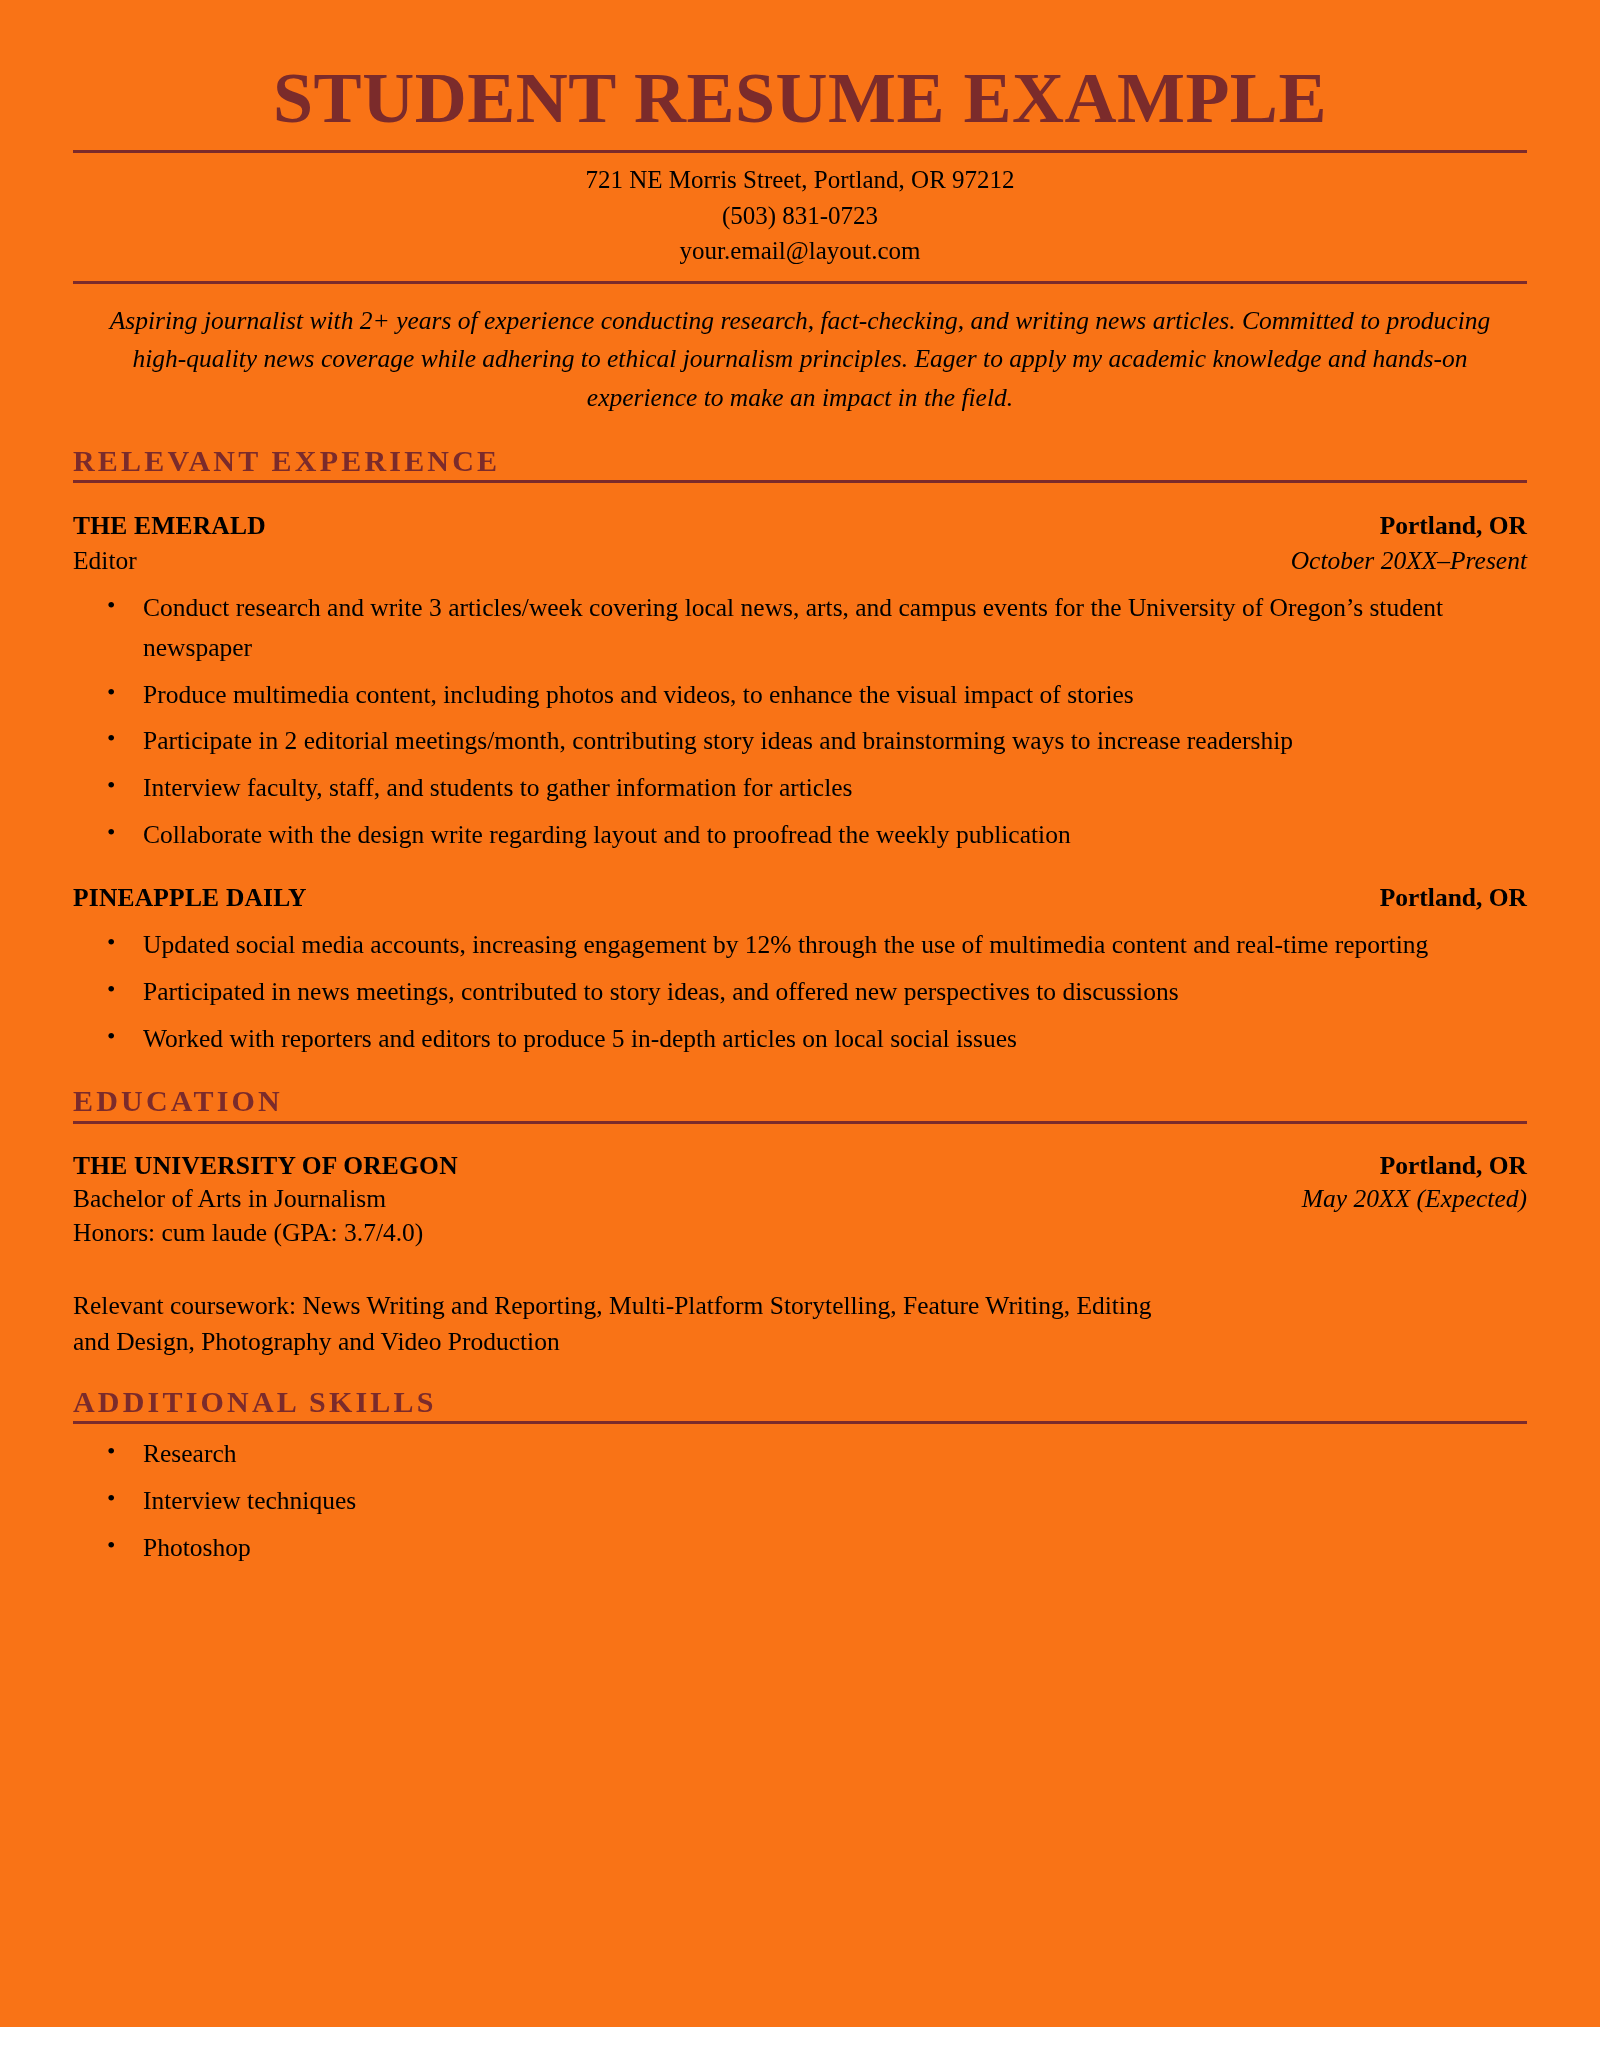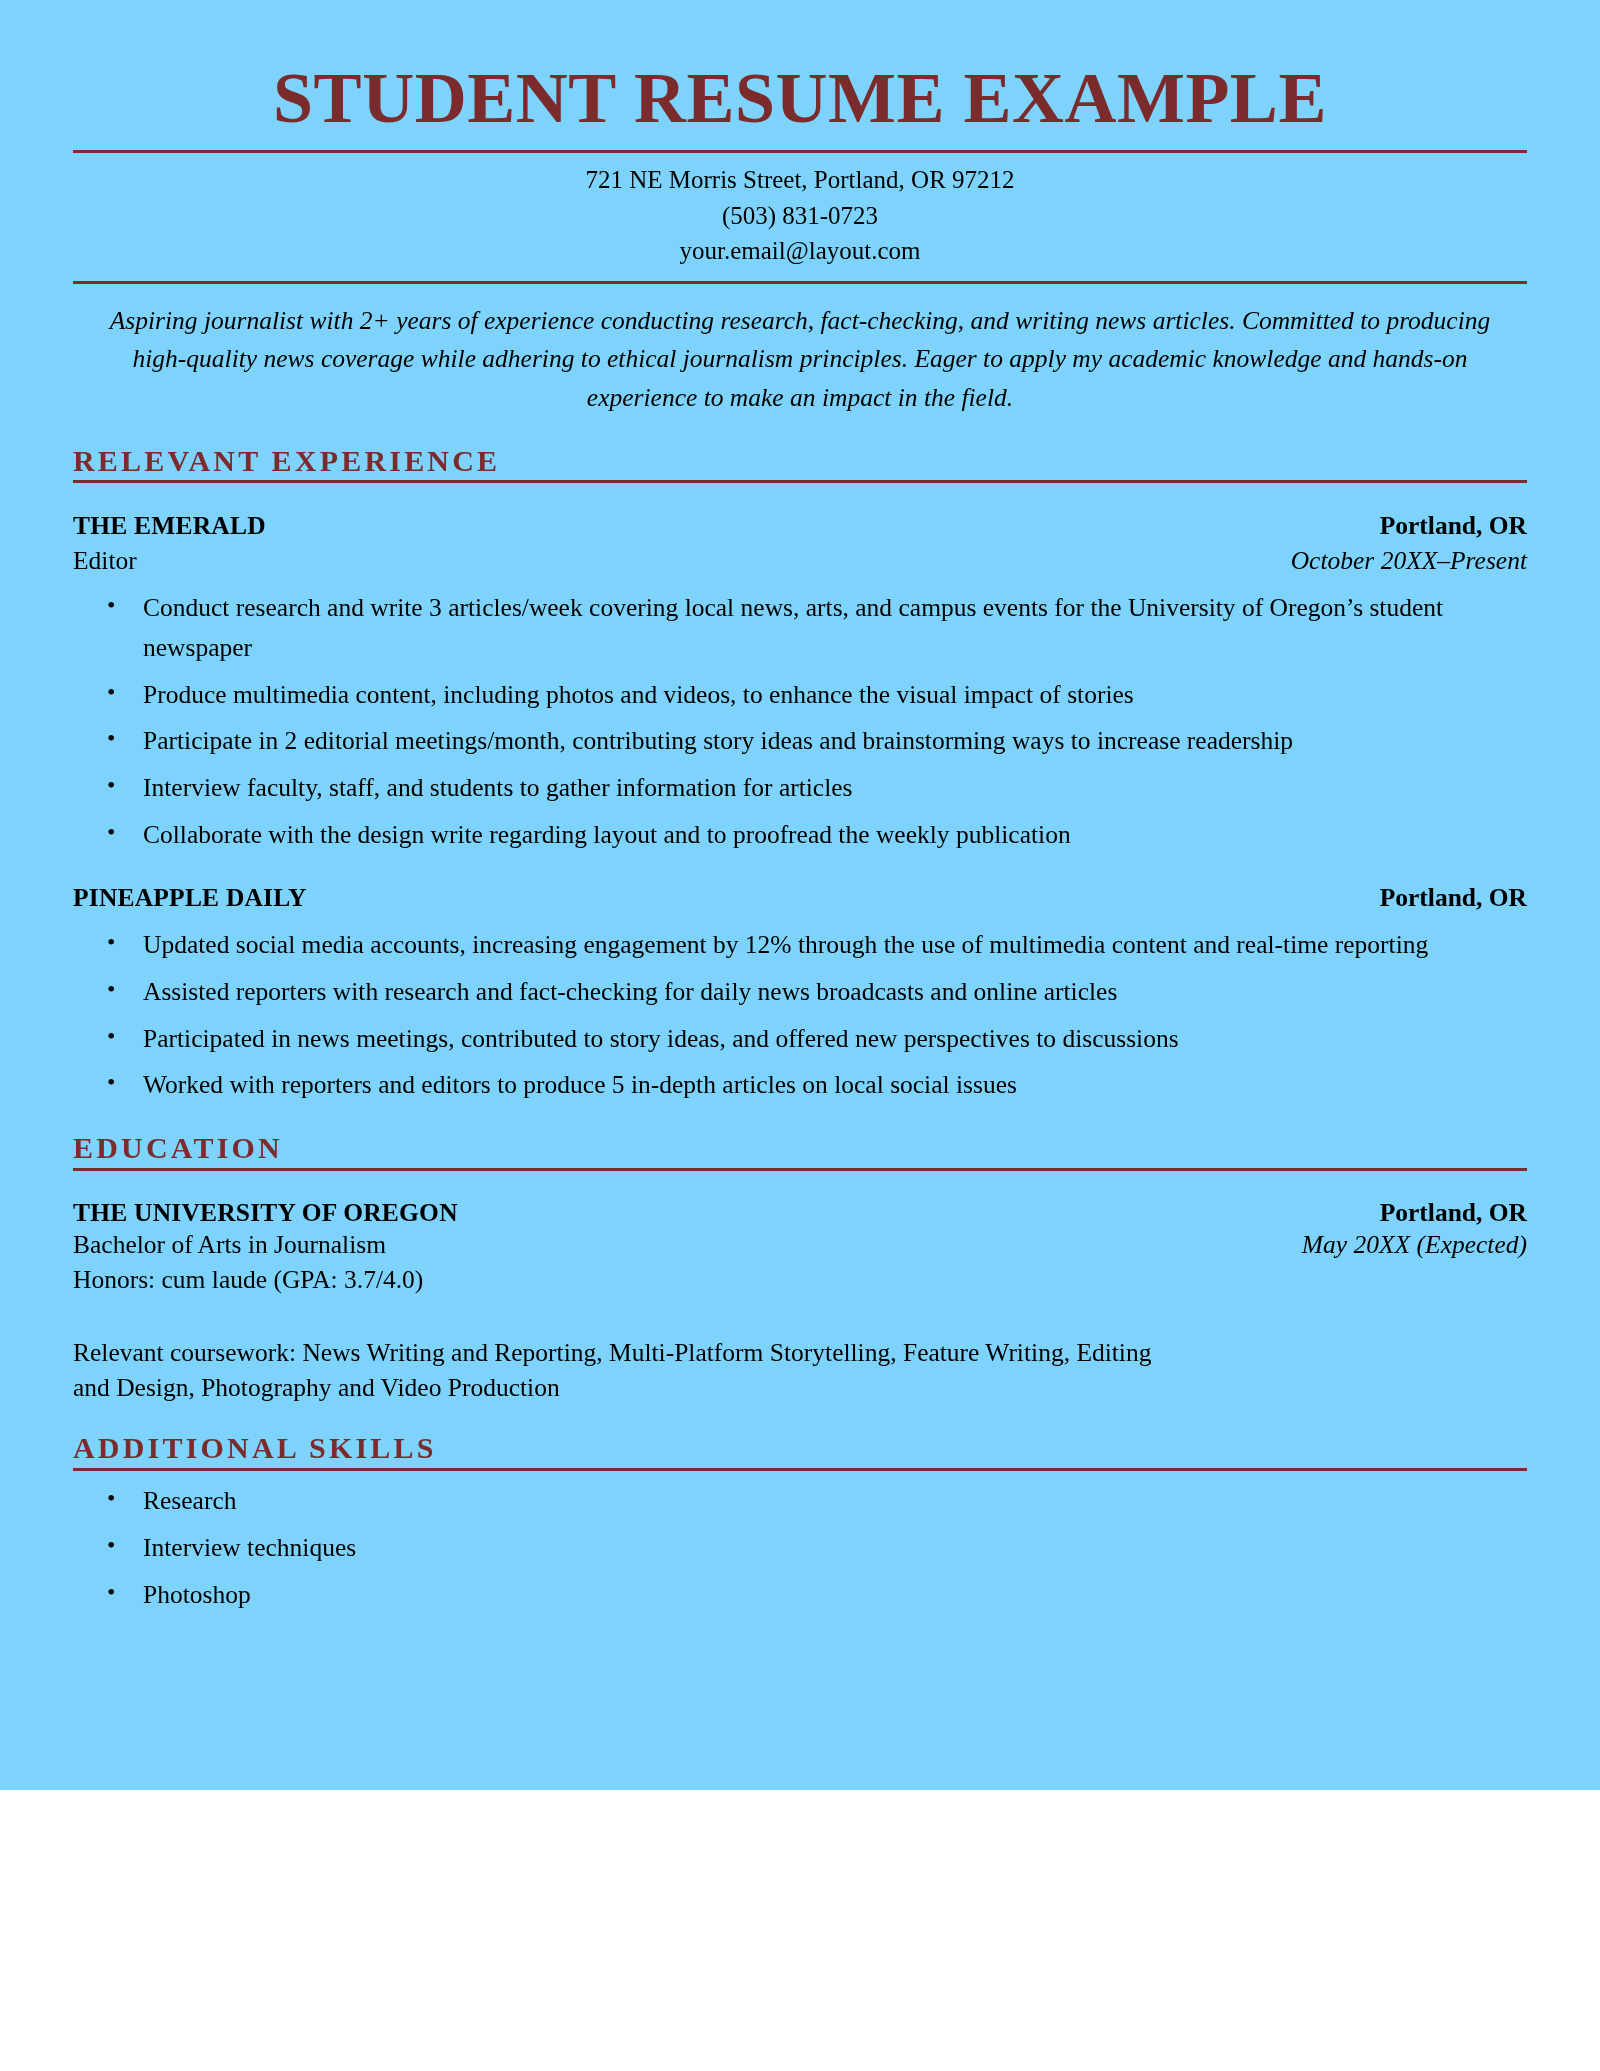--- a/index.html
+++ b/index.html
@@ -6,23 +6,23 @@
     margin: 0;
     padding: 0;
     background: #ffffff;
   }
   body {
     font-family: "Liberation Serif", "DejaVu Serif", serif;
     color: #000000;
   }
   .page {
     width: 1600px;
-    height: 1790px;
+    height: 2027px;
     box-sizing: border-box;
-    background: #7dd3fc;
+    background: #f97316;
     position: relative;
     padding: 0 73px;
     overflow: hidden;
   }
 
   
   .resume-title {
     text-align: center;
     color: #7B2B2B;
     font-weight: bold;
@@ -183,21 +183,20 @@
       </ul>
     </div>
 
     <div class="entry">
       <div class="entry-row">
         <span class="entry-org">PINEAPPLE DAILY</span>
         <span class="entry-location">Portland, OR</span>
       </div>
       <ul class="bullets">
         <li><span class="li-text">Updated social media accounts, increasing engagement by 12% through the use of multimedia content and real-time reporting</span></li>
-        <li><span class="li-text">Assisted reporters with research and fact-checking for daily news broadcasts and online articles</span></li>
         <li><span class="li-text">Participated in news meetings, contributed to story ideas, and offered new perspectives to discussions</span></li>
         <li><span class="li-text">Worked with reporters and editors to produce 5 in-depth articles on local social issues</span></li>
       </ul>
     </div>
   </div>
 
   <div class="section">
     <div class="section-heading">EDUCATION</div>
     <hr class="rule rule-section">
 

